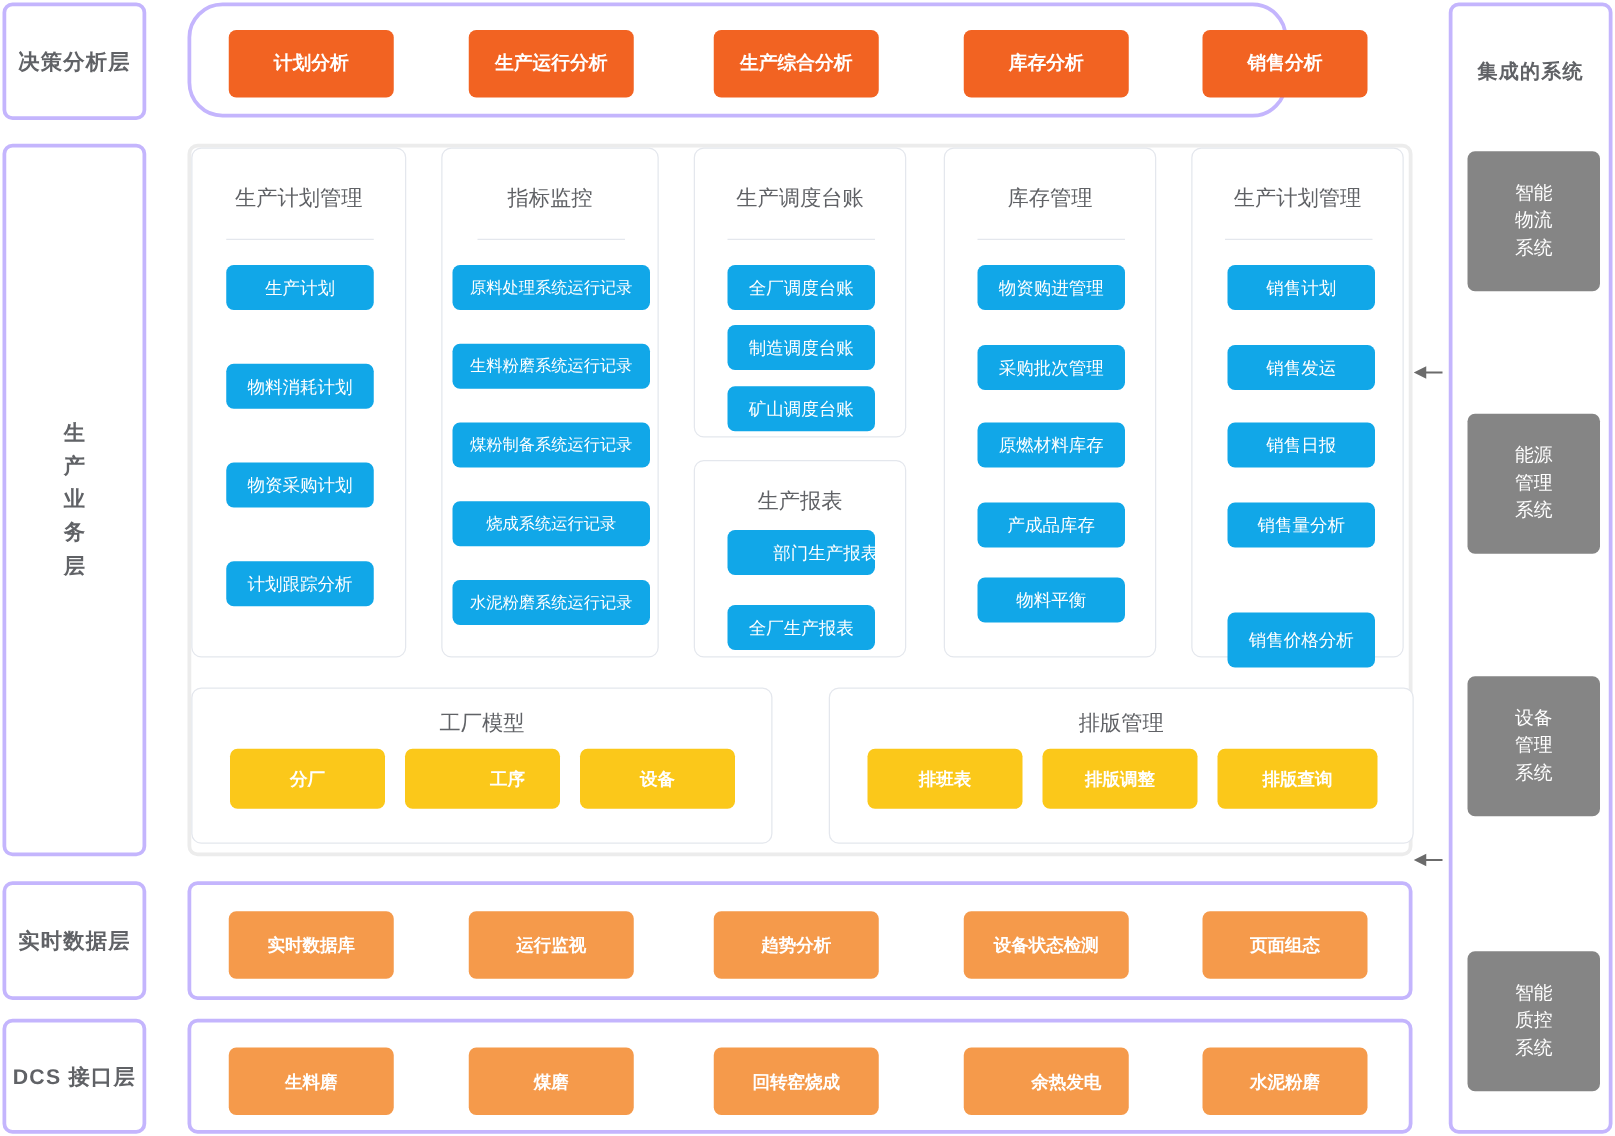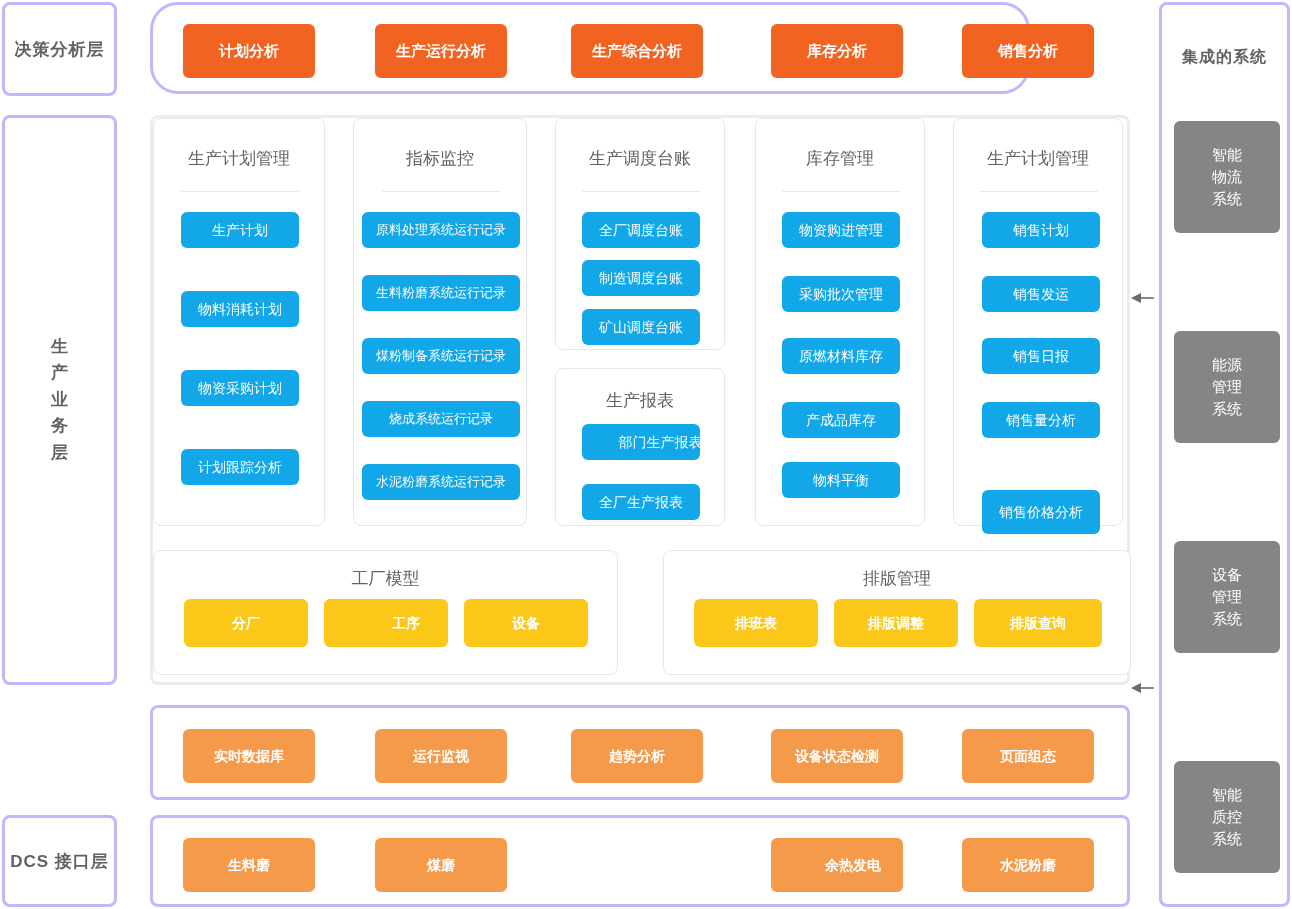--- a/index.html
+++ b/index.html
@@ -105,20 +105,23 @@
   </div>
 
   <div class="panel layer-label vertical" style="left:2px; top:115px; width:115px; height:570px;">
     <span>生</span>
     <span>产</span>
     <span>业</span>
     <span>务</span>
     <span>层</span>
   </div>
 
+  <div class="panel layer-label" style="left:2px; top:705px; width:115px; height:95px;">
+    <span>实时数据层</span>
+  </div>
 
   <div class="panel layer-label" style="left:2px; top:815px; width:115px; height:92px;">
     <span>DCS 接口层</span>
   </div>
 
   <div class="panel" style="left:150px; top:2px; width:880px; height:92px;border-radius:28px;">
     <div class="chip orange-strong" style="left:30px; top:19px; width:132px; height:54px;">
       <span>计划分析</span>
     </div>
     <div class="chip orange-strong" style="left:222px; top:19px; width:132px; height:54px;">
@@ -284,20 +287,23 @@
     </div>
   </div>
 
   <div class="panel" style="left:150px; top:815px; width:980px; height:92px;">
     <div class="chip orange-light" style="left:30px; top:20px; width:132px; height:54px;">
       <span>生料磨</span>
     </div>
     <div class="chip orange-light" style="left:222px; top:20px; width:132px; height:54px;">
       <span>煤磨</span>
     </div>
+    <div class="chip orange-light" style="left:418px; top:20px; width:132px; height:54px;">
+      <span>回转窑烧成</span>
+    </div>
     <div class="chip orange-light" style="left:618px; top:20px; width:132px; height:54px;padding-left:32px;">
       <span>余热发电</span>
     </div>
     <div class="chip orange-light" style="left:809px; top:20px; width:132px; height:54px;">
       <span>水泥粉磨</span>
     </div>
   </div>
 
   <div class="arrow" style="left:1131px; top:292px;">
     <svg width="24" height="12" viewBox="0 0 24 12">

